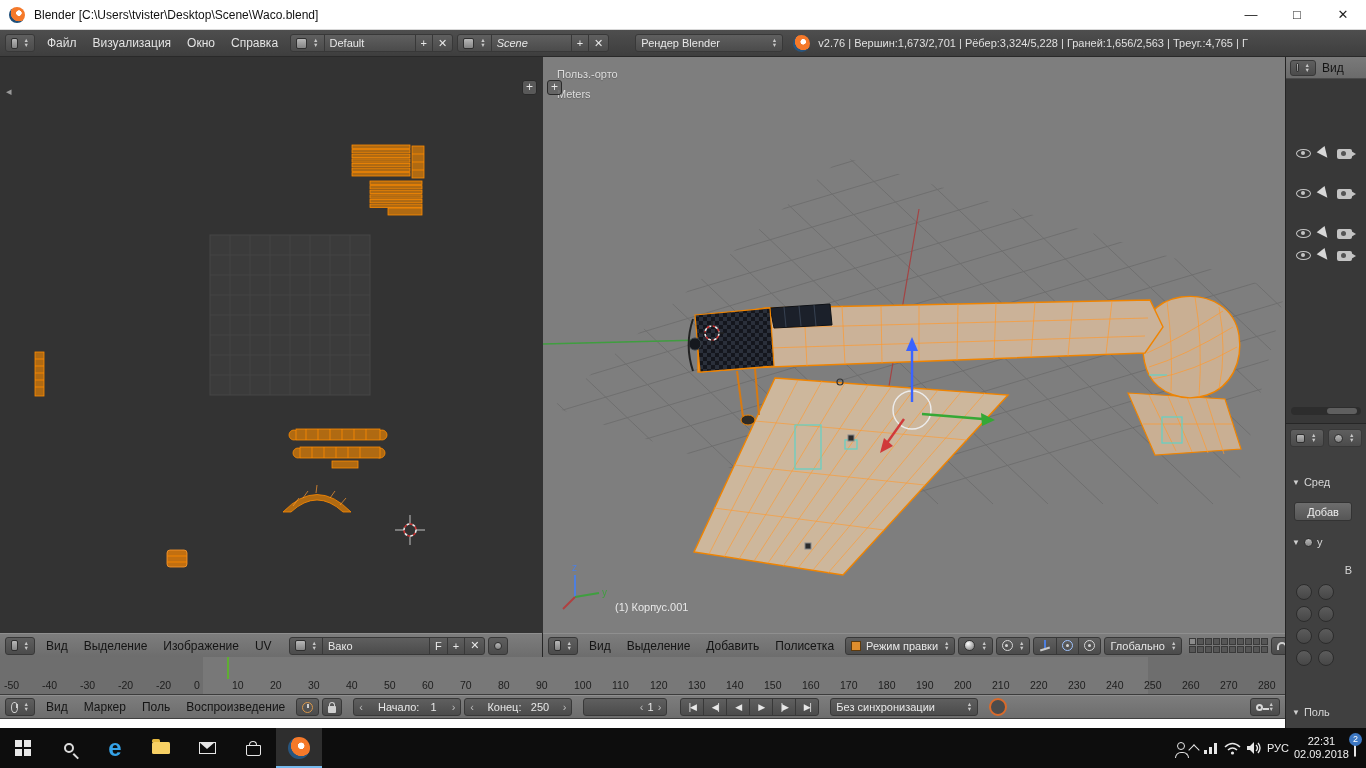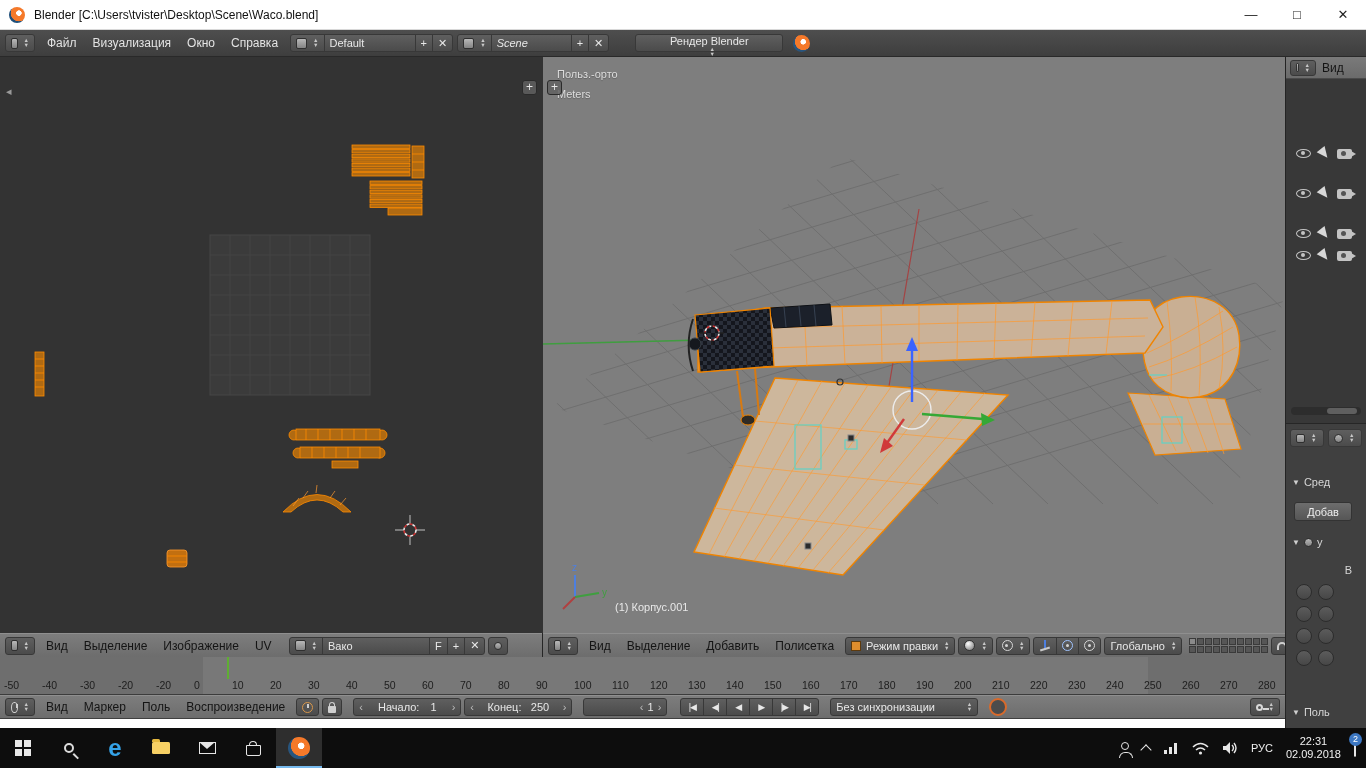--- a/index.html
+++ b/index.html
@@ -104,21 +104,21 @@
   .search-ico{width:10px;height:10px;border:2px solid #dcdcdc;border-radius:50%;position:relative;}
   .search-ico::after{content:"";position:absolute;left:8px;top:8px;width:7px;height:2px;background:#dcdcdc;transform:rotate(45deg);transform-origin:0 0;}
   .edge-ico{font-size:24px;font-weight:bold;color:#35a3e8;line-height:24px;}
   .folder-ico{width:18px;height:12px;background:#f7d064;border-radius:1.5px;position:relative;}
   .folder-ico::before{content:"";position:absolute;left:0;top:-3px;width:8px;height:3px;background:#e5b83e;border-radius:1.5px 1.5px 0 0;}
   .mail-ico{width:17px;height:12px;border:1.6px solid #e6e6e6;position:relative;}
   .mail-ico::after{content:"";position:absolute;left:-1px;top:-1px;border-left:8px solid transparent;border-right:8px solid transparent;border-top:7px solid #e6e6e6;}
   .store-ico{width:15px;height:11px;border:1.6px solid #e6e6e6;border-radius:0 0 2px 2px;position:relative;margin-top:4px;}
   .store-ico::before{content:"";position:absolute;left:2.5px;top:-5px;width:6px;height:4px;border:1.5px solid #e6e6e6;border-bottom:none;border-radius:4px 4px 0 0;}
   .blender-tb{width:22px;height:22px;border-radius:50%;background:radial-gradient(circle at 60% 40%, #fff 0 3px, #f5792a 3.5px 10px, #28557e 10.5px);}
-  .tray{margin-left:auto;display:flex;align-items:center;gap:13px;padding-right:10px;}
+  .tray{margin-left:auto;display:flex;align-items:center;gap:5px;padding-right:10px;}
   .tray .txt{color:#f0f0f0;font-size:11px;text-align:center;line-height:13px;}
   .person-ico{width:8px;height:8px;border:1.5px solid #e6e6e6;border-radius:50%;position:relative;margin-bottom:5px;}
   .person-ico::after{content:"";position:absolute;left:-3px;top:9px;width:12px;height:5px;border:1.5px solid #e6e6e6;border-bottom:none;border-radius:6px 6px 0 0;}
   .chev-up{width:8px;height:8px;border-left:1.6px solid #e6e6e6;border-top:1.6px solid #e6e6e6;transform:rotate(45deg);margin-top:3px;}
   .notif-ico{width:15px;height:13px;border:1.6px solid #e6e6e6;border-radius:2px;position:relative;}
   .notif-badge{position:absolute;right:-6px;top:-6px;min-width:13px;height:13px;border-radius:7px;background:#3c77c2;color:#fff;font-size:9px;line-height:13px;text-align:center;padding:0 2px;}
 </style>
 </head>
 <body>
 
@@ -156,25 +156,26 @@
     </span>
     <span class="grp">
       <span class="dbtn">
           <span class="etype-ico"></span>
           <span class="updown"></span>
         </span>
       <span class="dfield" style="width:81px;font-style:italic;">Scene</span>
       <button class="dbtn">+</button>
       <button class="dbtn">✕</button>
     </span>
-    <span class="ddrop" style="width:148px;margin-left:22px;justify-content:space-between;flex-direction:column;">
+    <span class="ddrop" style="width:148px;margin-left:22px;justify-content:space-between;">
         <span>Рендер Blender</span>
         <span class="updown"></span>
       </span>
     <span class="blender-mini"></span>
+    <span class="stats">v2.76 | Вершин:1,673/2,701 | Рёбер:3,324/5,228 | Граней:1,656/2,563 | Треуг.:4,765 | Г</span>
   </div>
 
   <div class="uv-area">
     <svg class="uv-canvas" width="543" height="576" viewBox="0 0 543 576">
       <rect x="0" y="0" width="543" height="576" fill="#333333"></rect>
 
       <g>
         <rect x="210" y="178" width="160" height="160" fill="#3b3b3b" stroke="#474747"></rect>
         <g stroke="#444444" stroke-width="1">
           <line x1="230" y1="178" x2="230" y2="338"></line>

